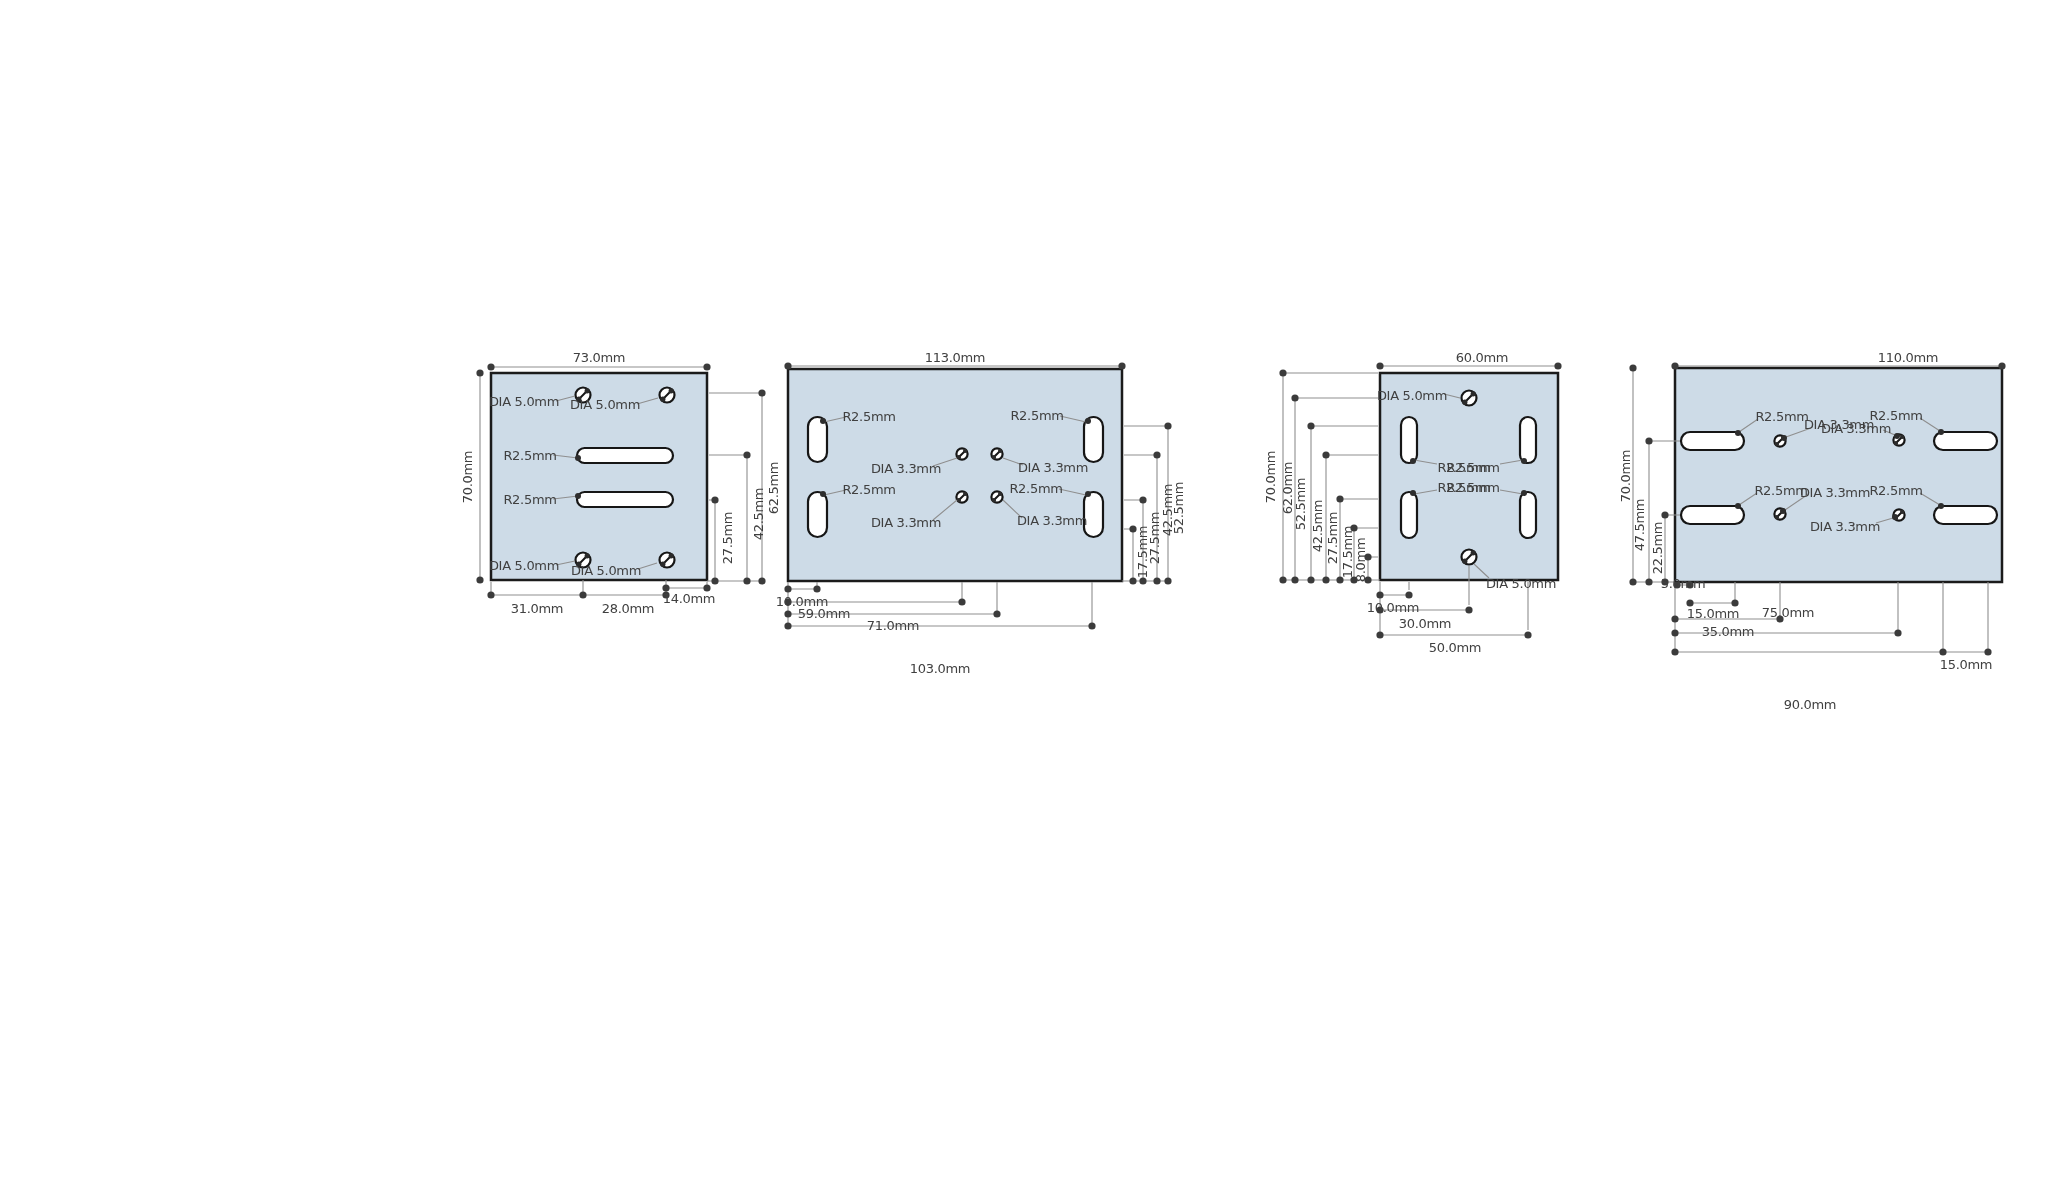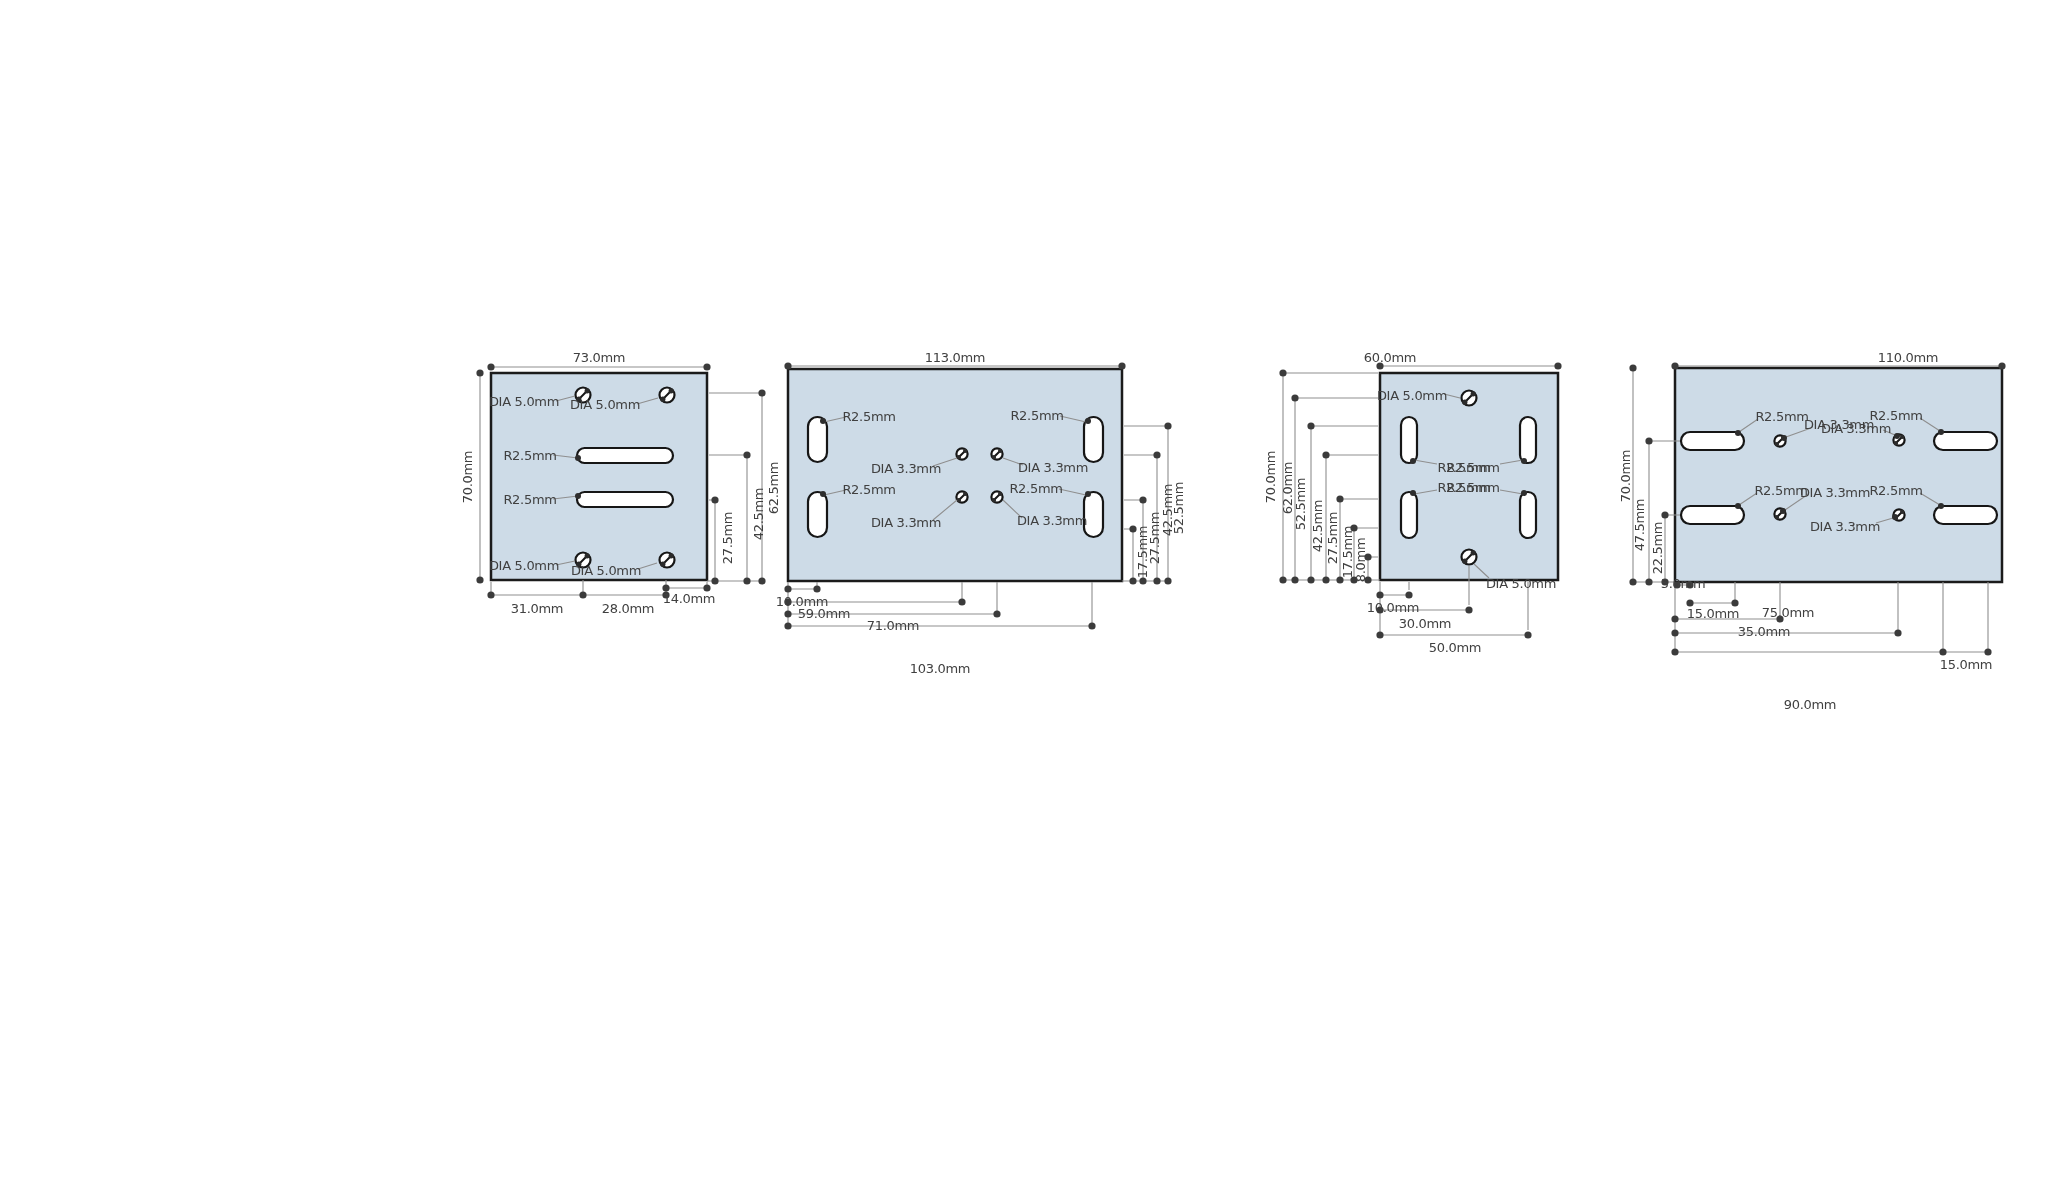--- a/index.html
+++ b/index.html
@@ -217,21 +217,21 @@
 <span class="lbl" style="left:940px;top:668px">103.0mm</span>
 <span class="lbl" style="left:869px;top:416px">R2.5mm</span>
 <span class="lbl" style="left:869px;top:489px">R2.5mm</span>
 <span class="lbl" style="left:1037px;top:415px">R2.5mm</span>
 <span class="lbl" style="left:1036px;top:488px">R2.5mm</span>
 <span class="lbl" style="left:906px;top:468px">DIA 3.3mm</span>
 <span class="lbl" style="left:906px;top:522px">DIA 3.3mm</span>
 <span class="lbl" style="left:1053px;top:467px">DIA 3.3mm</span>
 <span class="lbl" style="left:1052px;top:520px">DIA 3.3mm</span>
 
-<span class="lbl" style="left:1390px;top:357px">60.0mm</span>
+<span class="lbl" style="left:1482px;top:357px">60.0mm</span>
 <span class="lbl v" style="left:1270px;top:477px">70.0mm</span>
 <span class="lbl v" style="left:1287px;top:488px">62.0mm</span>
 <span class="lbl v" style="left:1300px;top:504px">52.5mm</span>
 <span class="lbl v" style="left:1317px;top:526px">42.5mm</span>
 <span class="lbl v" style="left:1332px;top:538px">27.5mm</span>
 <span class="lbl v" style="left:1347px;top:552px">17.5mm</span>
 <span class="lbl v" style="left:1360px;top:560px">8.0mm</span>
 <span class="lbl" style="left:1393px;top:607px">10.0mm</span>
 <span class="lbl" style="left:1425px;top:623px">30.0mm</span>
 <span class="lbl" style="left:1455px;top:647px">50.0mm</span>
@@ -241,21 +241,21 @@
 <span class="lbl" style="left:1473px;top:467px">R2.5mm</span>
 <span class="lbl" style="left:1464px;top:487px">R2.5mm</span>
 <span class="lbl" style="left:1473px;top:487px">R2.5mm</span>
 
 <span class="lbl" style="left:1908px;top:357px">110.0mm</span>
 <span class="lbl v" style="left:1625px;top:476px">70.0mm</span>
 <span class="lbl v" style="left:1639px;top:525px">47.5mm</span>
 <span class="lbl v" style="left:1657px;top:548px">22.5mm</span>
 <span class="lbl" style="left:1683px;top:583px">5.0mm</span>
 <span class="lbl" style="left:1713px;top:613px">15.0mm</span>
-<span class="lbl" style="left:1764px;top:631px">35.0mm</span>
+<span class="lbl" style="left:1728px;top:631px">35.0mm</span>
 <span class="lbl" style="left:1788px;top:612px">75.0mm</span>
 <span class="lbl" style="left:1810px;top:704px">90.0mm</span>
 <span class="lbl" style="left:1966px;top:664px">15.0mm</span>
 <span class="lbl" style="left:1782px;top:416px">R2.5mm</span>
 <span class="lbl" style="left:1896px;top:415px">R2.5mm</span>
 <span class="lbl" style="left:1781px;top:490px">R2.5mm</span>
 <span class="lbl" style="left:1896px;top:490px">R2.5mm</span>
 <span class="lbl" style="left:1839px;top:424px">DIA 3.3mm</span>
 <span class="lbl" style="left:1856px;top:428px">DIA 3.3mm</span>
 <span class="lbl" style="left:1835px;top:492px">DIA 3.3mm</span>

